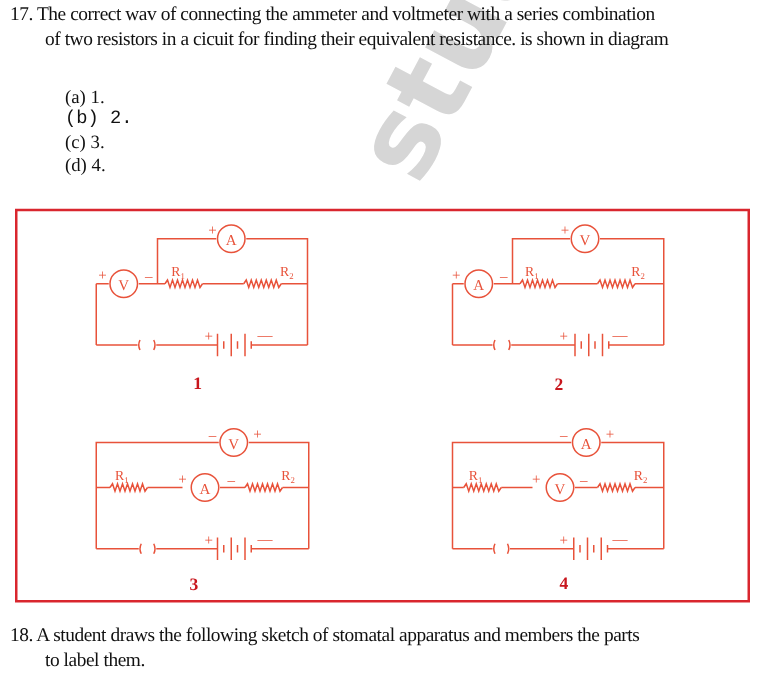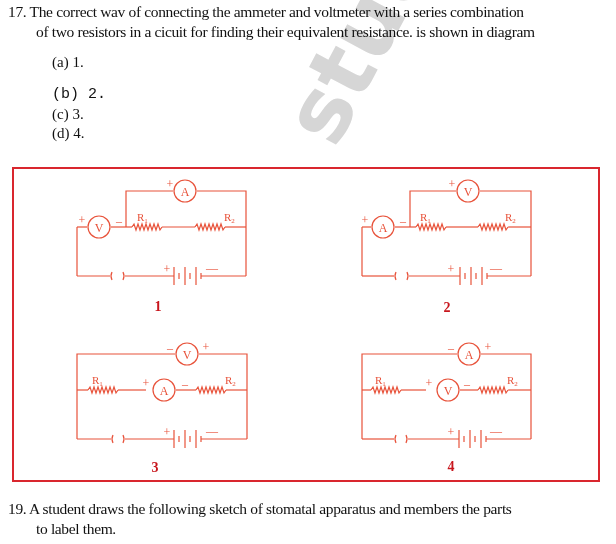--- a/index.html
+++ b/index.html
@@ -20,21 +20,21 @@
 <svg class="watermark" width="616" height="544" style="left:0;top:0;">
   <text x="0" y="0" transform="translate(335,150) rotate(-62)" font-family="DejaVu Sans, sans-serif" font-size="88" font-weight="bold" fill="#d6d6d6">studiestoday</text>
 </svg>
 
 <div class="q-line" style="left:8px; top:3px;">
   <span>17.</span>
   <span>The correct wav of connecting the ammeter and voltmeter with a series combination</span>
 </div>
 <div class="q-line" style="left:36px; top:23px;font-family:Liberation Serif, serif;">of two resistors in a cicuit for finding their equivalent resistance. is shown in diagram</div>
 
-<div class="opt" style="left:52px; top:54px;">
+<div class="opt" style="left:52px; top:70px;">
   <span>(a)</span>
   <span>1.</span>
 </div>
 <div class="opt" style="left:52px; top:86px;font-family:Liberation Mono, monospace;">
   <span>(b)</span>
   <span>2.</span>
 </div>
 <div class="opt" style="left:52px; top:106px;">
   <span>(c)</span>
   <span>3.</span>
@@ -185,16 +185,16 @@
     <text class="lbl" x="467" y="388" font-size="12" text-anchor="middle">–</text>
     <text class="lbl" x="375" y="384" font-size="11">R<tspan font-size="7" dy="2">1</tspan></text>
     <text class="lbl" x="507" y="384" font-size="11">R<tspan font-size="7" dy="2">2</tspan></text>
     <text class="lbl" x="451" y="436" font-size="12" text-anchor="middle">+</text>
     <text class="lbl" x="496" y="435" font-size="12" text-anchor="middle">—</text>
     <text class="num" x="451" y="471" text-anchor="middle">4</text>
   </g>
 </svg>
 
 <div class="q-line" style="left:8px; top:500px;">
-  <span>19.</span>
+  <span>18.</span>
   <span>A student draws the following sketch of stomatal apparatus and members the parts</span>
 </div>
 <div class="q-line" style="left:36px; top:520px;">to label them.</div>
 
 </body></html>

